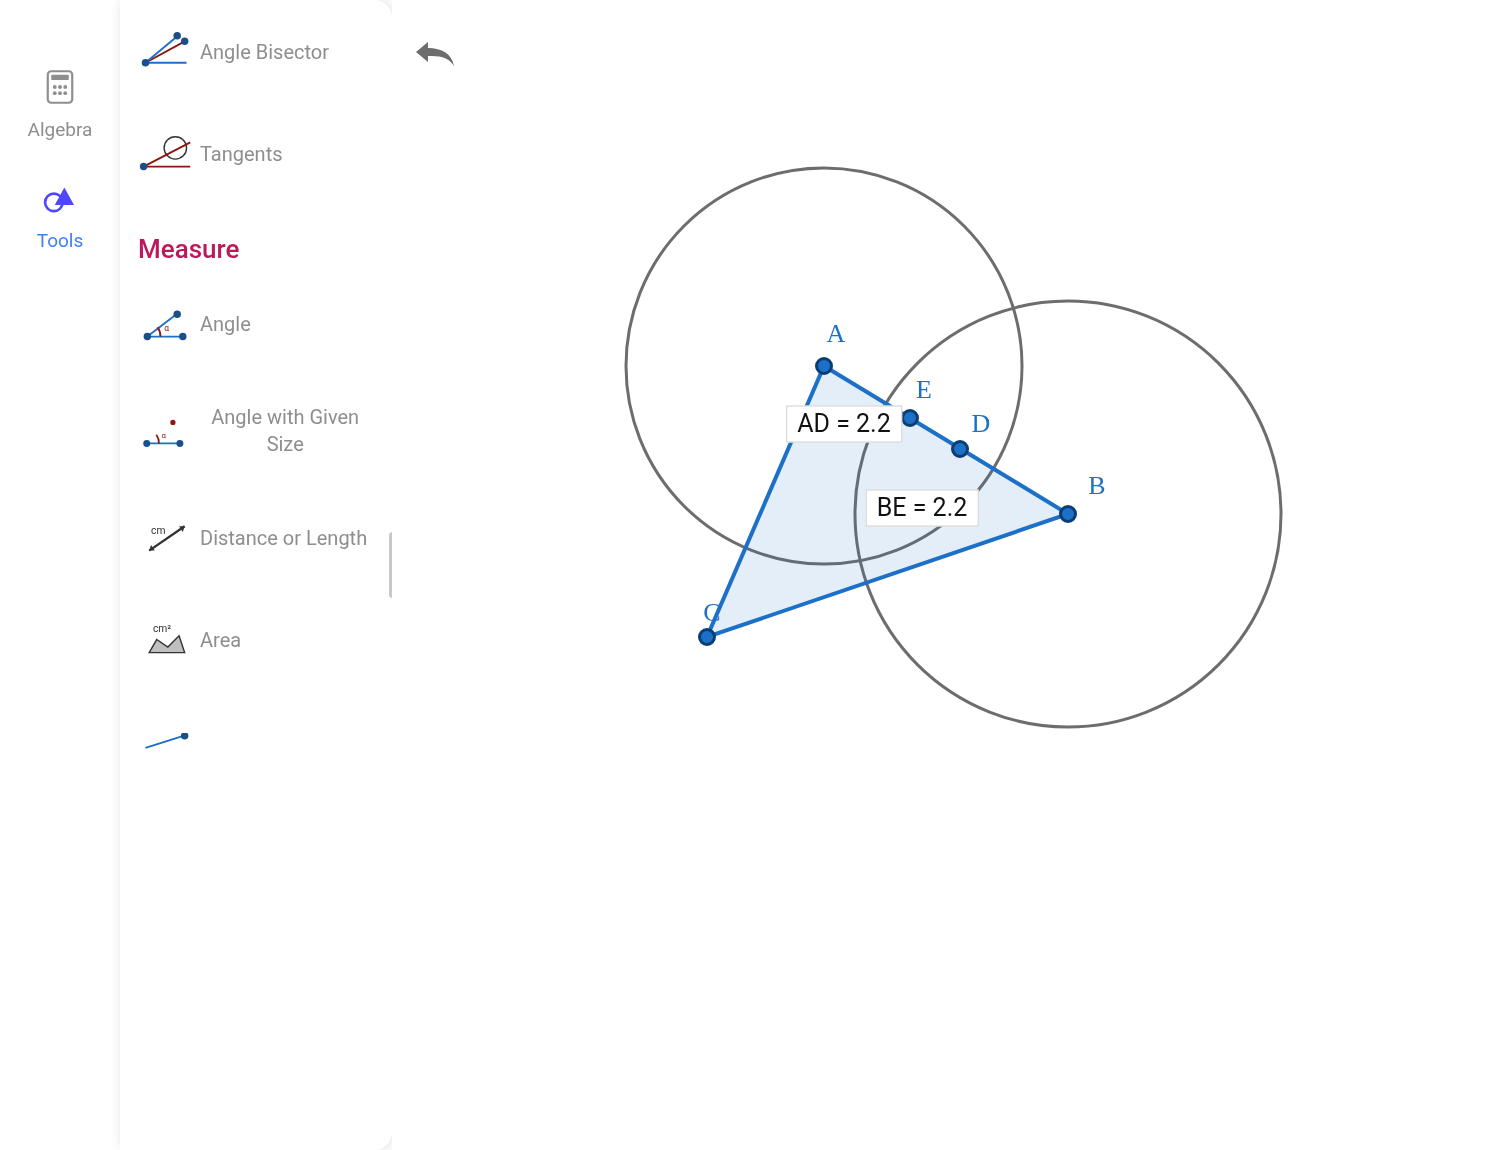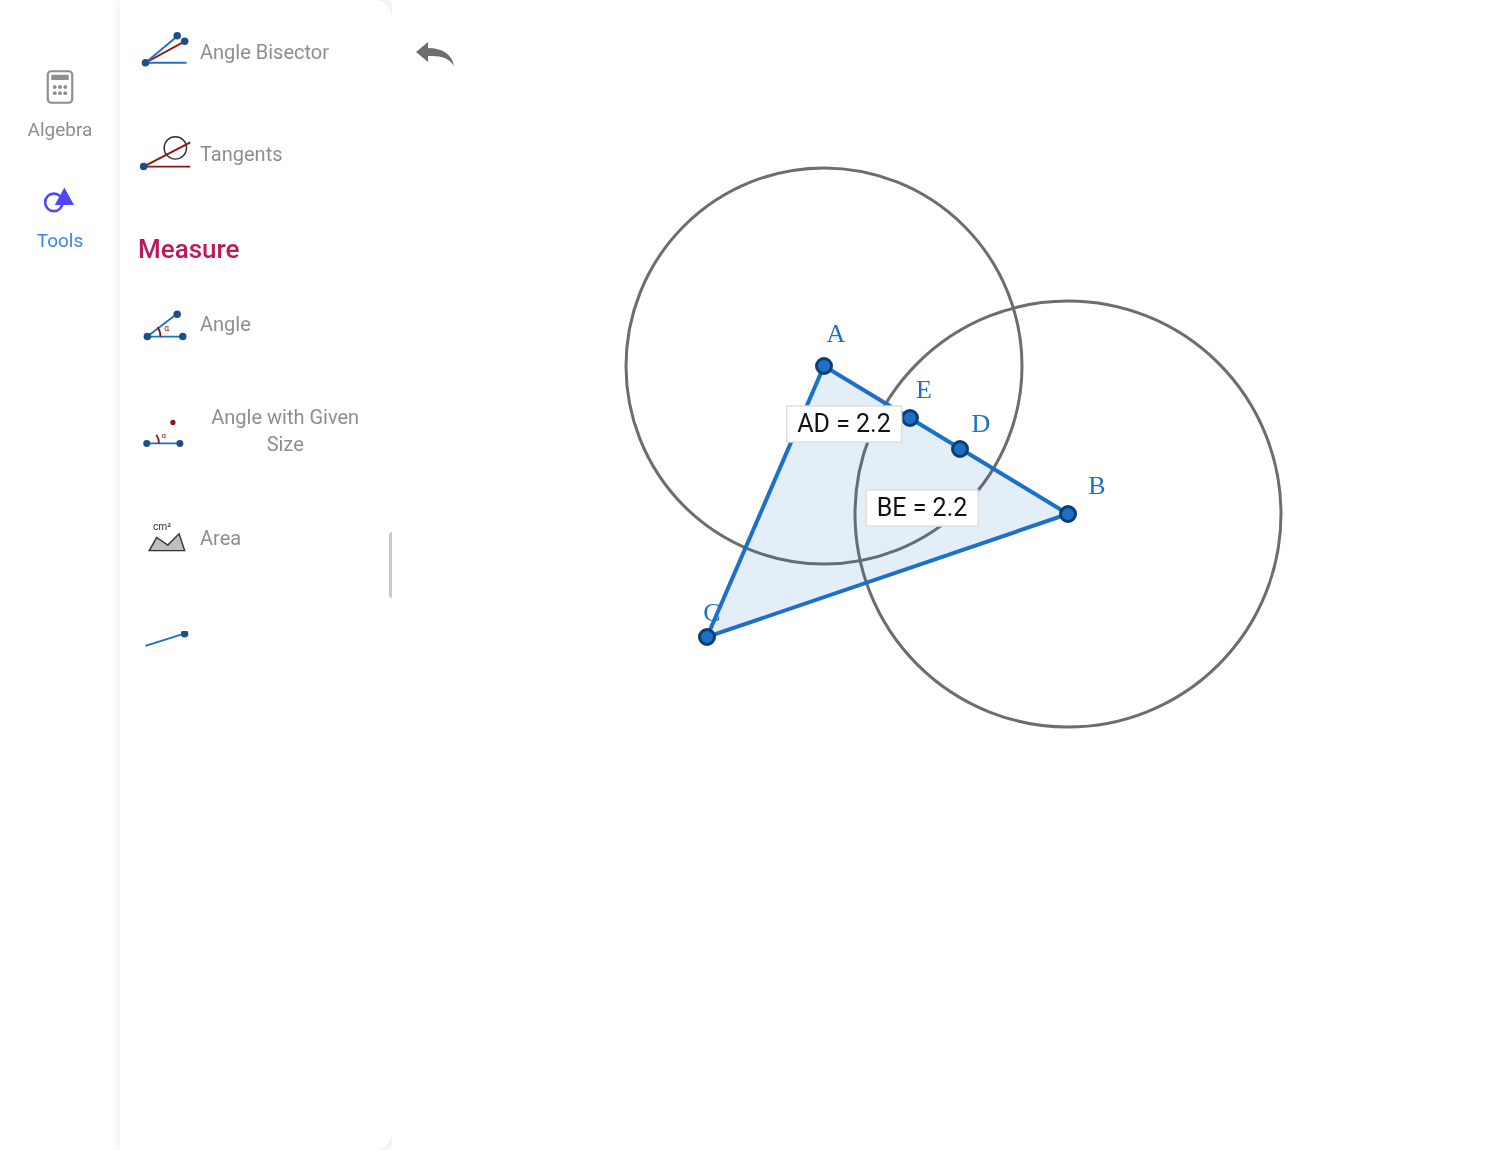--- a/index.html
+++ b/index.html
@@ -212,20 +212,31 @@
             <path d="M24 36 A16 16 0 0 0 21 26" fill="none" stroke="#8a1712" stroke-width="2"></path>
             <circle cx="10" cy="36" r="4" fill="#1c4f8a"></circle>
             <circle cx="48" cy="36" r="4" fill="#1c4f8a"></circle>
             <circle cx="40" cy="12" r="3" fill="#8a1712"></circle>
             <text x="27" y="30" font-size="9" fill="#8a1712">α</text>
           </svg>
       </div>
       <div class="label">Angle with Given Size</div>
     </div>
 
+    <div class="tool-item">
+      <div class="icon">
+        <svg viewBox="0 0 60 44">
+            <line x1="12" y1="36" x2="50" y2="10" stroke="#333" stroke-width="2.5"></line>
+            <polygon points="50,10 44,10 48,16" fill="#333"></polygon>
+            <polygon points="12,36 18,36 14,30" fill="#333"></polygon>
+            <text x="14" y="18" font-size="11" fill="#333">cm</text>
+          </svg>
+      </div>
+      <div class="label">Distance or Length</div>
+    </div>
 
     <div class="tool-item">
       <div class="icon">
         <svg viewBox="0 0 60 44">
             <path d="M12 36 L20 22 L32 30 L44 18 L50 36 Z" fill="#bfbfbf" stroke="#333" stroke-width="1.5"></path>
             <text x="16" y="14" font-size="11" fill="#333">cm²</text>
           </svg>
       </div>
       <div class="label">Area</div>
     </div>

